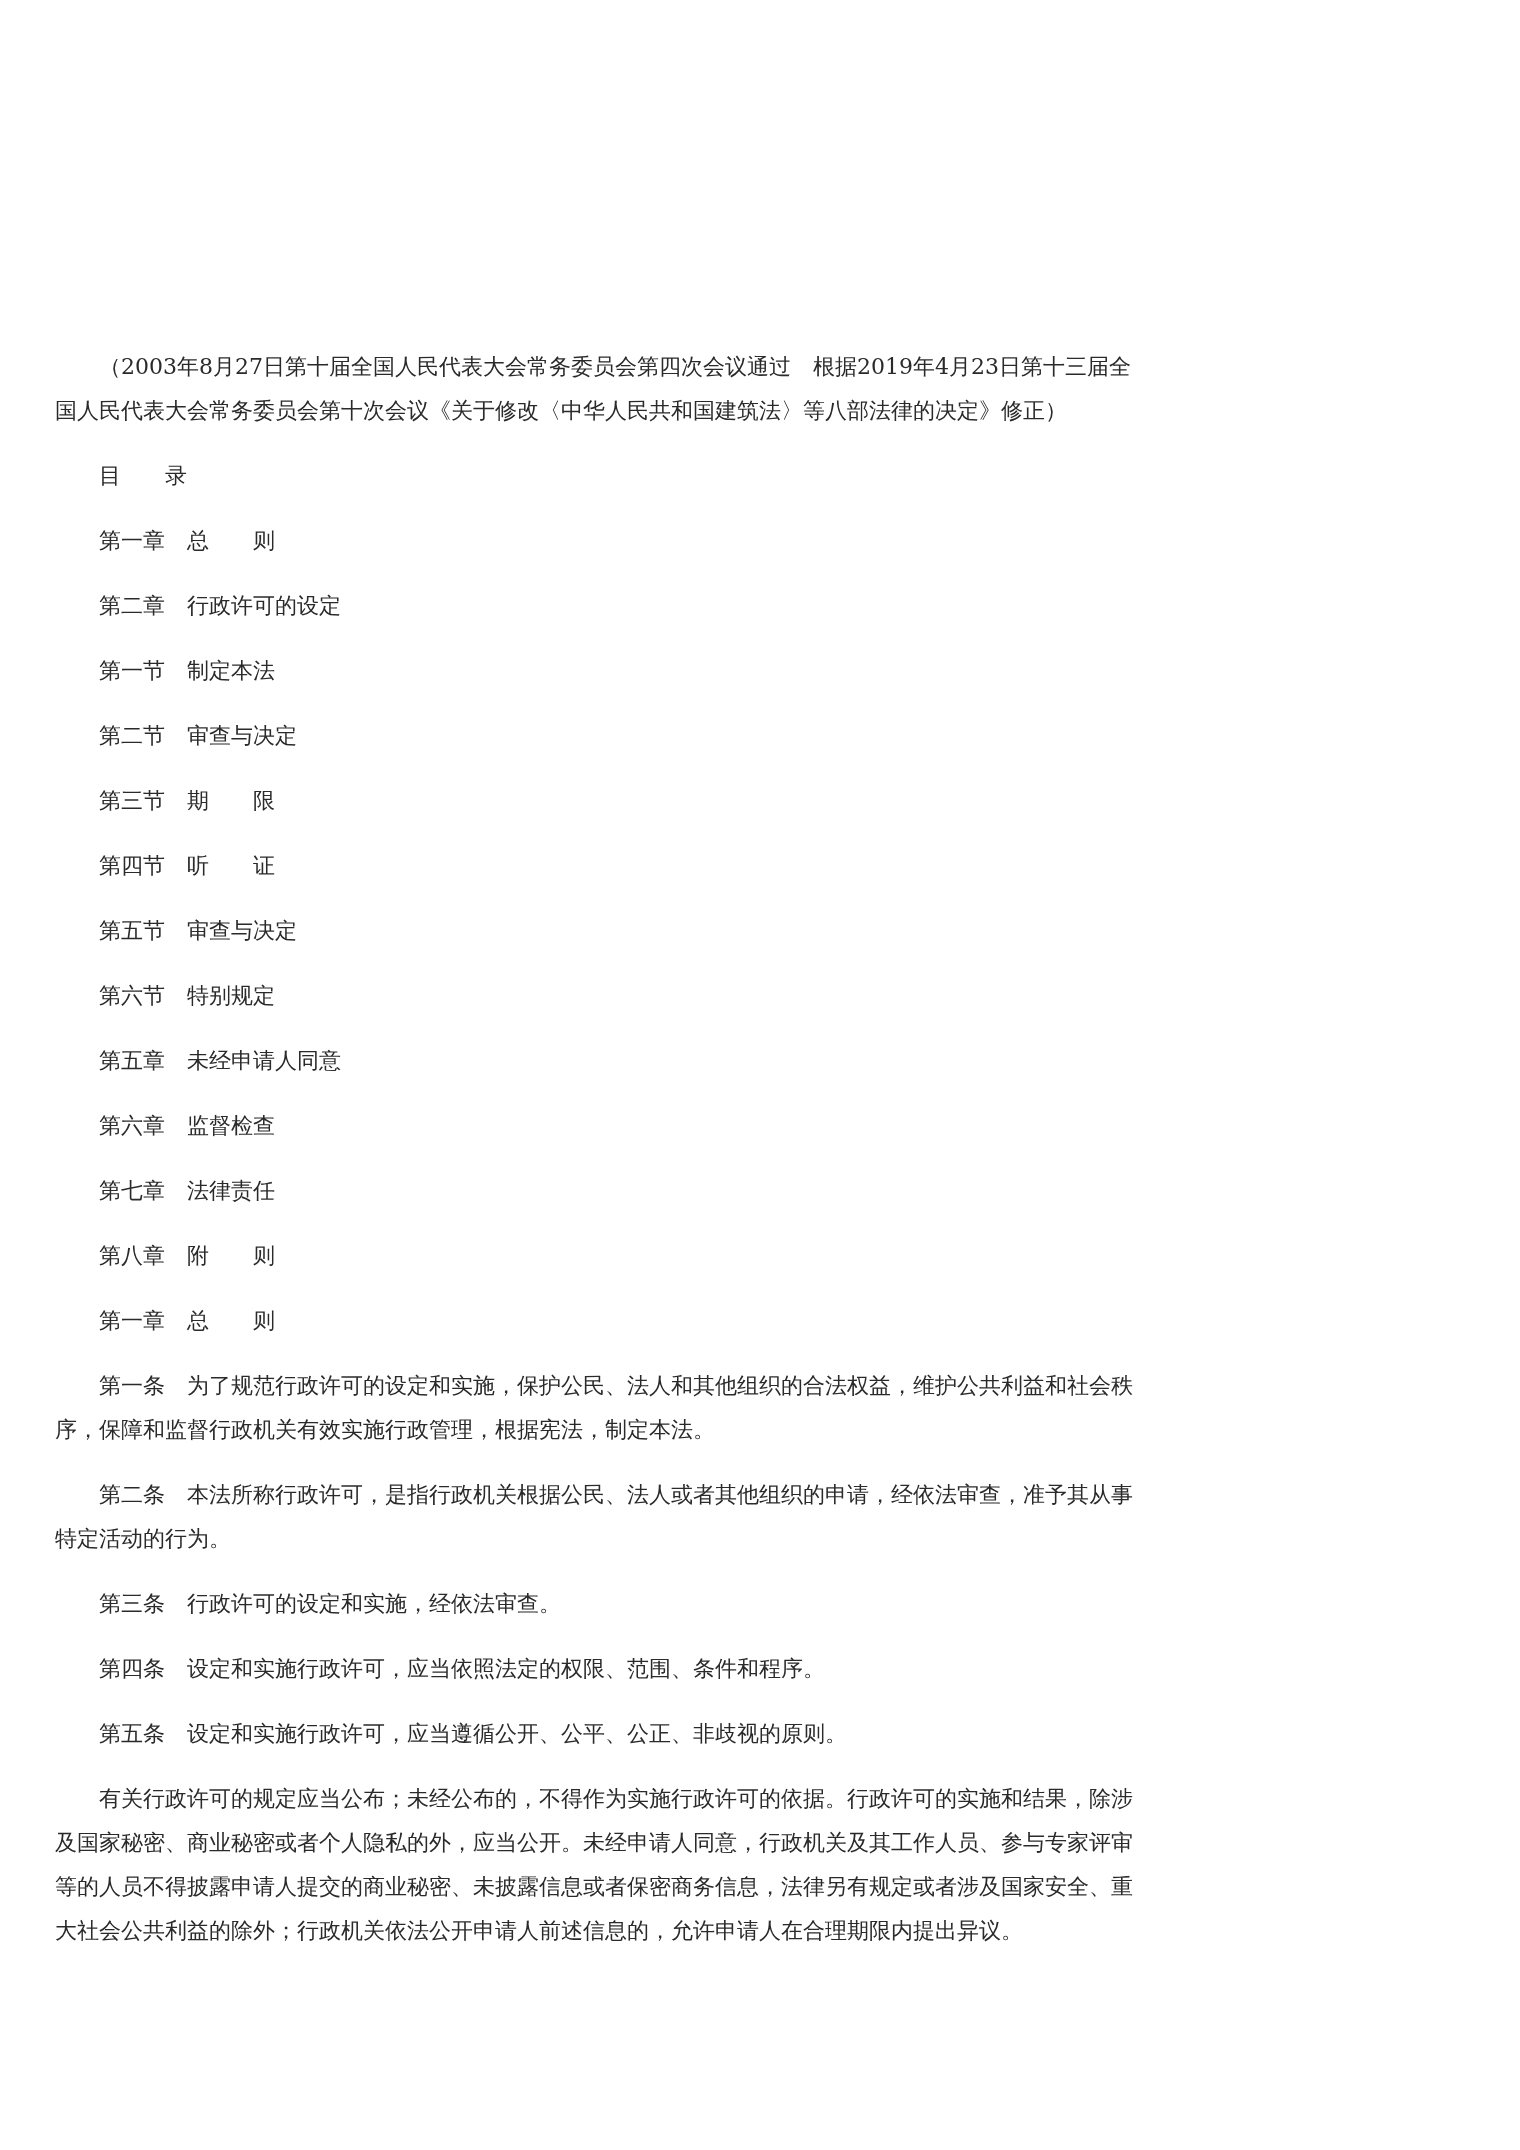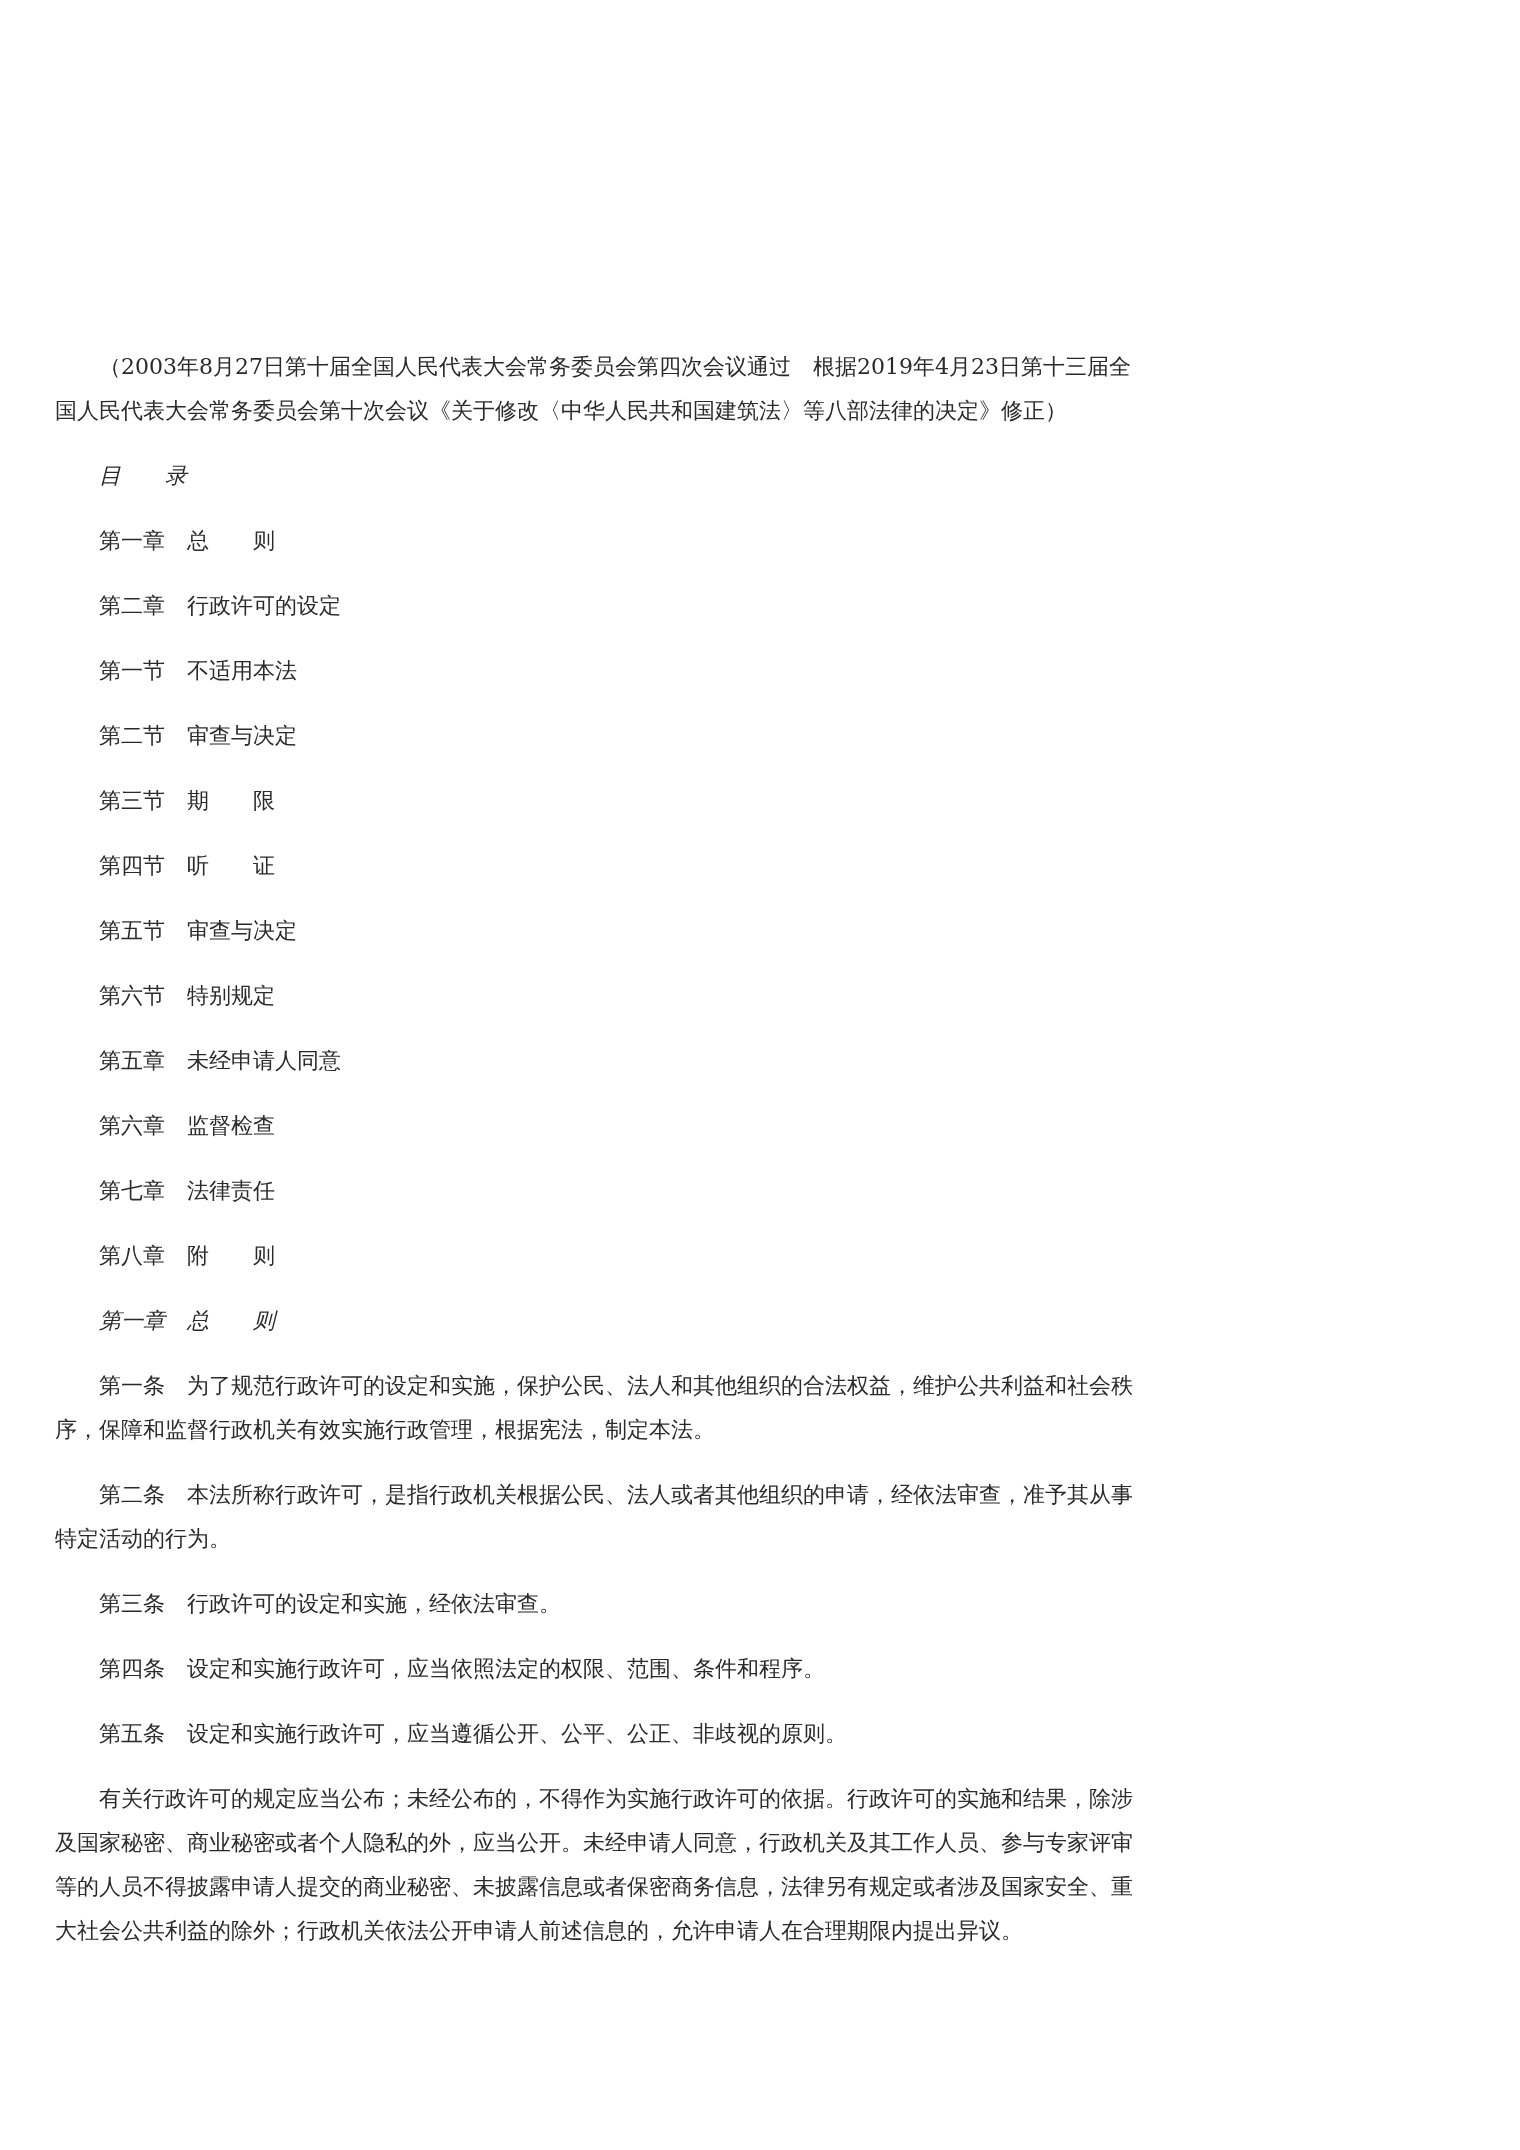--- a/index.html
+++ b/index.html
@@ -27,39 +27,38 @@
     line-height: 44px;
     text-align: left;
     text-indent: 44px;
     word-break: break-all;
     overflow-wrap: break-word;
   }
   
   .center-heading {
     text-align: center;
     text-indent: 44px;
-    font-style: italic;
   }
   
   .toc-item {
     text-indent: 97px;
   }
 </style>
 </head>
 <body>
 
 <div class="page">
 
   <p>（2003年8月27日第十届全国人民代表大会常务委员会第四次会议通过　根据2019年4月23日第十三届全国人民代表大会常务委员会第十次会议《关于修改〈中华人民共和国建筑法〉等八部法律的决定》修正）</p>
 
   <p class="center-heading">目　　录</p>
 
   <p class="toc-item">第一章　总　　则</p>
   <p class="toc-item">第二章　行政许可的设定</p>
-  <p class="toc-item">第一节　不适用本法</p>
+  <p class="toc-item">第一节　制定本法</p>
   <p class="toc-item">第二节　审查与决定</p>
   <p class="toc-item">第三节　期　　限</p>
   <p class="toc-item">第四节　听　　证</p>
   <p class="toc-item">第五节　审查与决定</p>
   <p class="toc-item">第六节　特别规定</p>
   <p class="toc-item">第五章　未经申请人同意</p>
   <p class="toc-item">第六章　监督检查</p>
   <p class="toc-item">第七章　法律责任</p>
   <p class="toc-item">第八章　附　　则</p>
 

